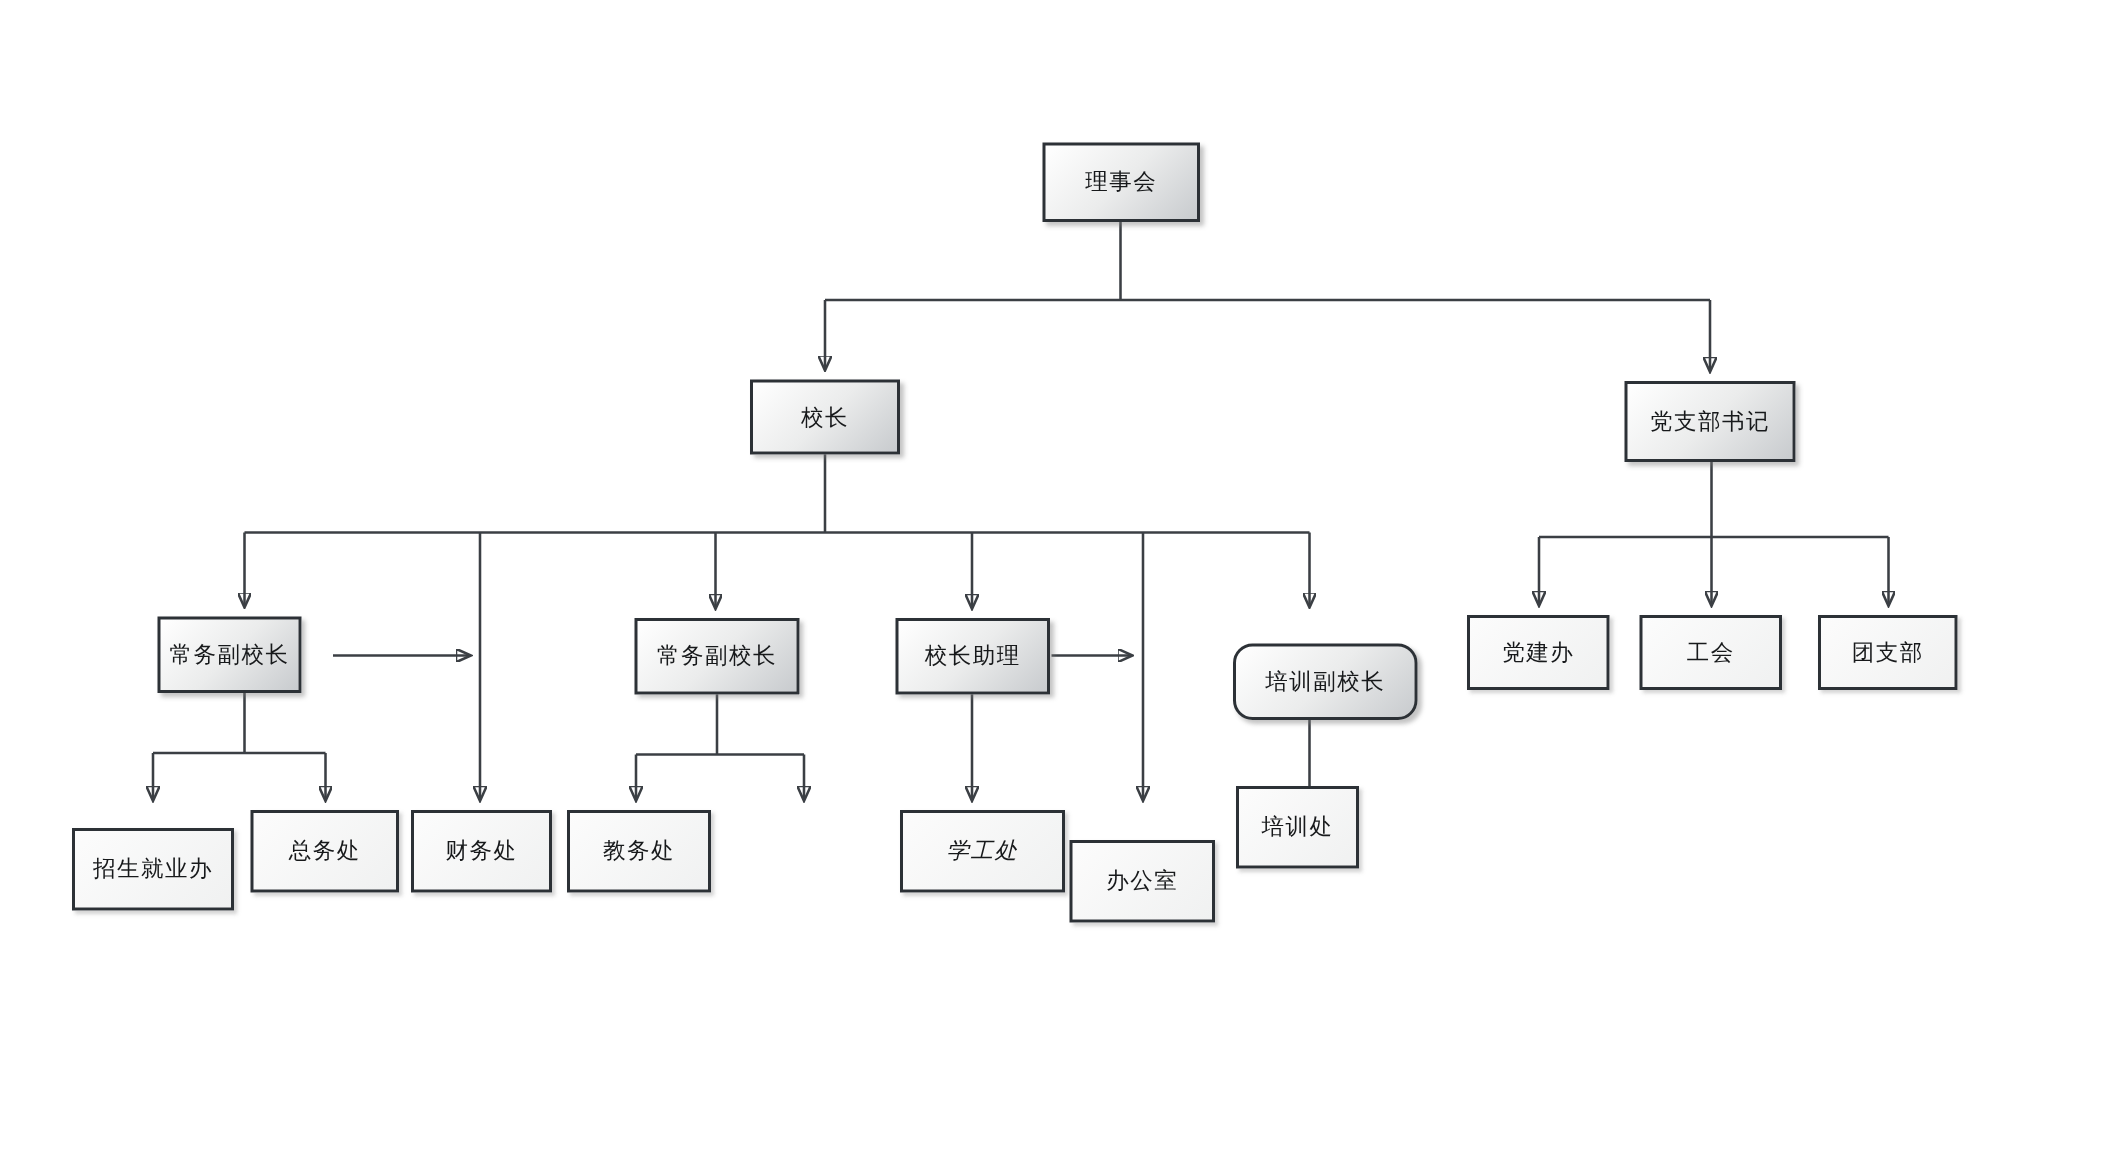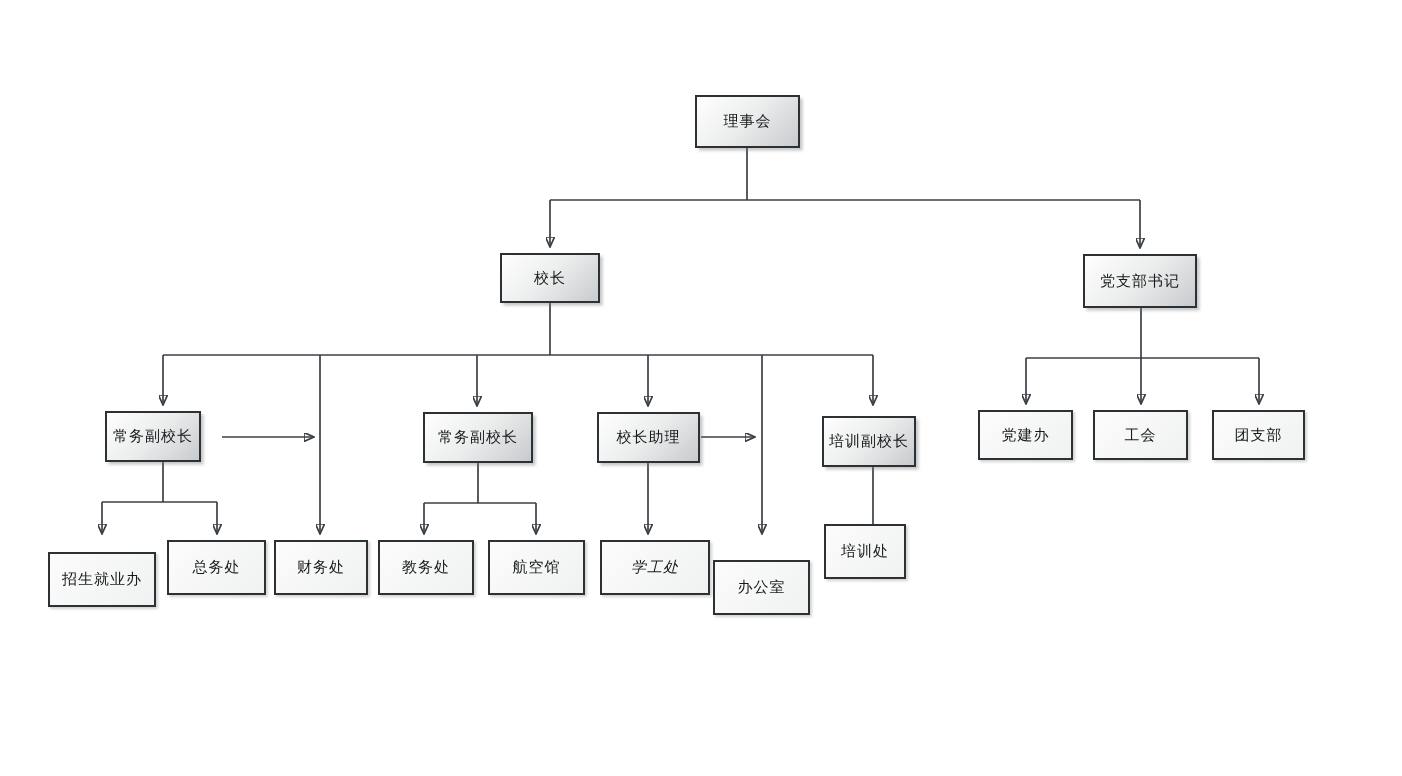--- a/index.html
+++ b/index.html
@@ -44,21 +44,21 @@
     box-shadow: 2px 2px 2.5px rgba(140,140,140,0.38);
   }
 
   
   #n-board           { left: 695px;  top: 95px;  width: 105px; height: 53px; }
   #n-principal       { left: 500px;  top: 253px; width: 100px; height: 50px; }
   #n-party-secretary { left: 1083px; top: 254px; width: 114px; height: 54px; }
   #n-exec-vp         { left: 105px;  top: 411px; width: 96px; height: 51px; }
   #n-teaching-vp     { left: 423px;  top: 412px; width: 110px; height: 51px; }
   #n-assistant       { left: 597px;  top: 412px; width: 103px; height: 51px; }
-  #n-training-vp     { left: 822px;  top: 416px; width: 94px; height: 51px; }
+  #n-training-vp     { left: 822px;  top: 429px; width: 123px; height: 51px; border-radius: 13px; }
   #n-party-building  { left: 978px;  top: 410px; width: 95px;  height: 50px; }
   #n-union           { left: 1093px; top: 410px; width: 95px;  height: 50px; }
   #n-league          { left: 1212px; top: 410px; width: 93px;  height: 50px; }
   #n-admissions      { left: 48px;   top: 540px; width: 108px; height: 55px; margin-top: 12px; }
   #n-general-affairs { left: 167px;  top: 540px; width: 99px;  height: 55px; }
   #n-finance         { left: 274px;  top: 540px; width: 94px;  height: 55px; }
   #n-academic        { left: 378px;  top: 540px; width: 96px;  height: 55px; }
   #n-aviation        { left: 488px;  top: 540px; width: 97px;  height: 55px; }
   #n-student-affairs { left: 600px;  top: 540px; width: 110px;  height: 55px; font-style: italic; }
   #n-office          { left: 713px;  top: 540px; width: 97px;  height: 55px; margin-top: 20px; }
@@ -123,18 +123,17 @@
   <div class="node" id="n-training-vp">培训副校长</div>
 
   <div class="node flat" id="n-party-building">党建办</div>
   <div class="node flat" id="n-union">工会</div>
   <div class="node flat" id="n-league">团支部</div>
 
   <div class="node flat" id="n-admissions">招生就业办</div>
   <div class="node flat" id="n-general-affairs">总务处</div>
   <div class="node flat" id="n-finance">财务处</div>
   <div class="node flat" id="n-academic">教务处</div>
-  <div class="node flat" id="n-aviation">航空馆</div>
   <div class="node flat" id="n-student-affairs">学工处</div>
   <div class="node flat" id="n-office">办公室</div>
   <div class="node flat" id="n-training-office">培训处</div>
 
 </div>
 
 </body></html>

